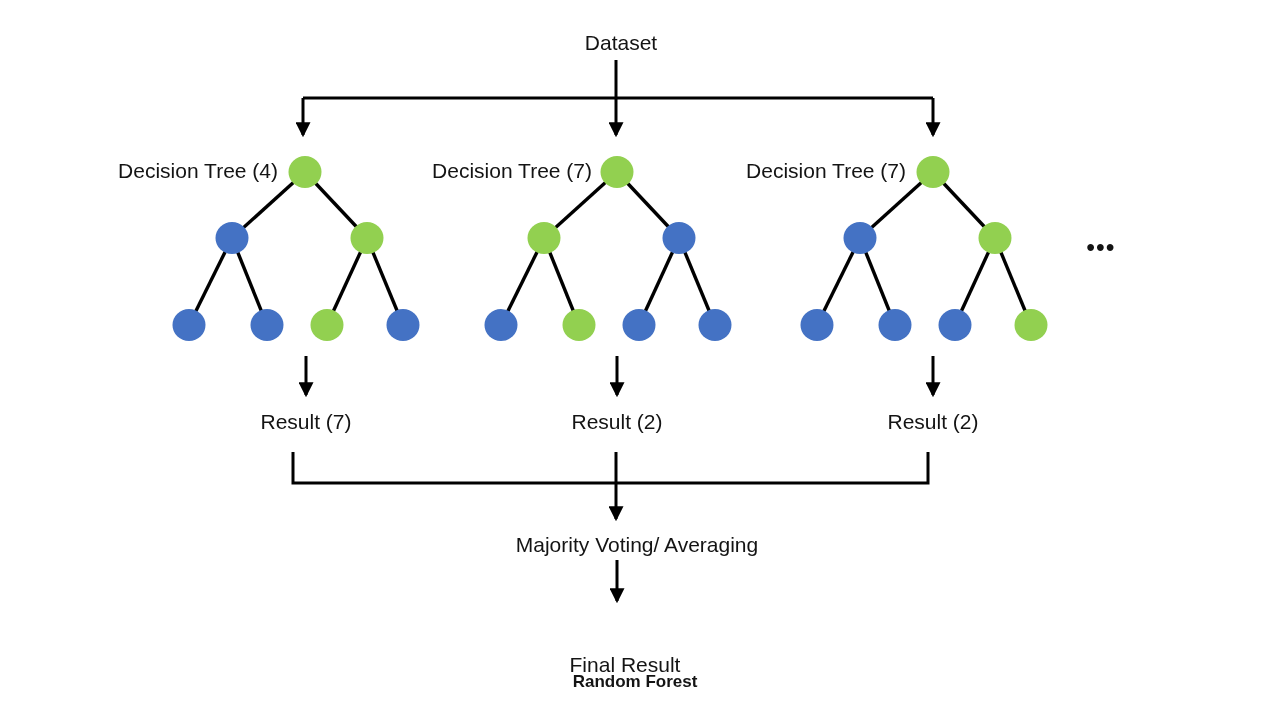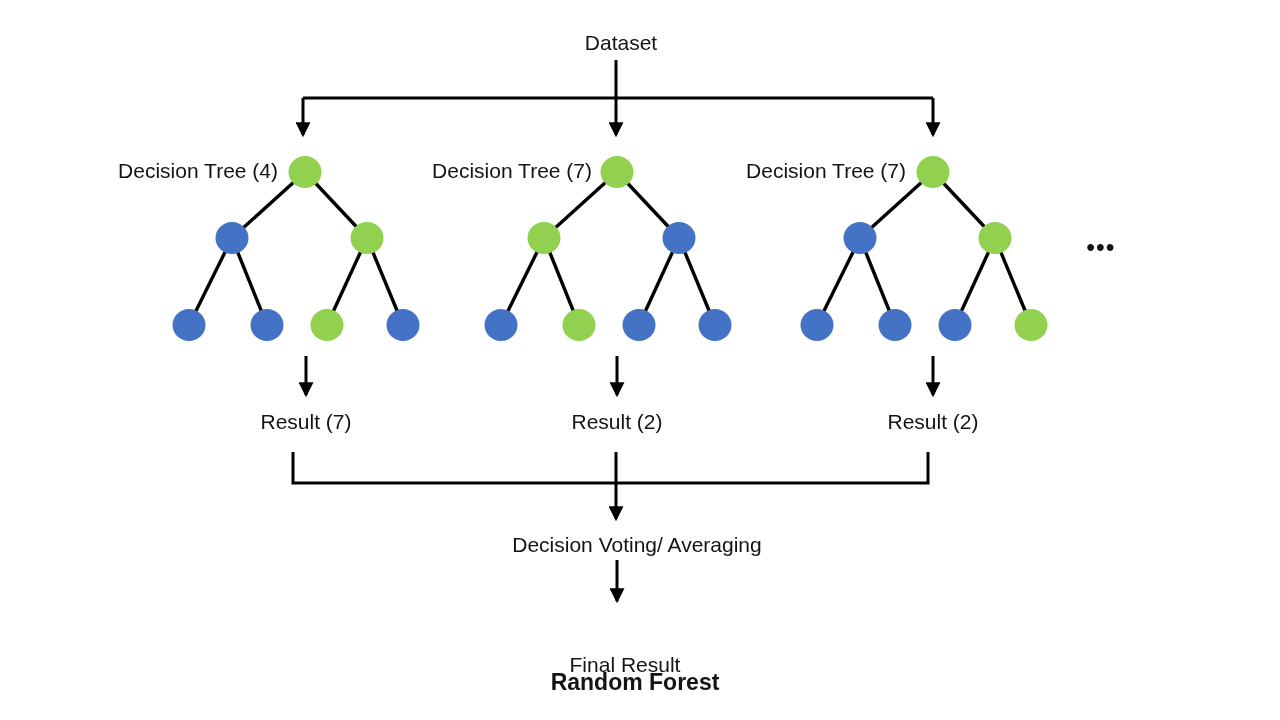--- a/index.html
+++ b/index.html
@@ -14,21 +14,21 @@
   }
   .canvas svg { position: absolute; left: 0; top: 0; }
   .t {
     position: absolute;
     font-size: 21px;
     line-height: 26px;
     white-space: nowrap;
   }
   .center { text-align: center; }
   .right  { text-align: right; }
-  .t.title { font-size: 23px; font-weight: bold; }
+  .t.title { font-size: 17px; font-weight: bold; }
   .t.dots  { font-size: 25px; line-height: 34px; letter-spacing: 1px; }
   .ln { stroke: #000000; stroke-width: 3; fill: none; }
   .arrow { marker-end: url(#ah); }
 </style>
 </head>
 <body>
 
 <div class="canvas">
 
   <svg width="1280" height="720" viewBox="0 0 1280 720">
@@ -113,18 +113,18 @@
   <div class="t right" style="left:58px;  top:158px; width:220px;">Decision Tree (4)</div>
   <div class="t right" style="left:372px; top:158px; width:220px;">Decision Tree (7)</div>
   <div class="t right" style="left:686px; top:158px; width:220px;">Decision Tree (7)</div>
 
   <div class="t dots center" style="left:1058px; top:230px; width:86px;">•••</div>
 
   <div class="t center" style="left:226px; top:409px; width:160px;">Result (7)</div>
   <div class="t center" style="left:537px; top:409px; width:160px;">Result (2)</div>
   <div class="t center" style="left:853px; top:409px; width:160px;">Result (2)</div>
 
-  <div class="t center" style="left:467px; top:532px; width:340px;">Decision Voting/ Averaging</div>
+  <div class="t center" style="left:467px; top:532px; width:340px;">Majority Voting/ Averaging</div>
 
   <div class="t center" style="left:525px; top:652px; width:200px;">Final Result</div>
 
   <div class="t title center" style="left:485px; top:669px; width:300px;">Random Forest</div>
 </div>
 
 </body></html>

